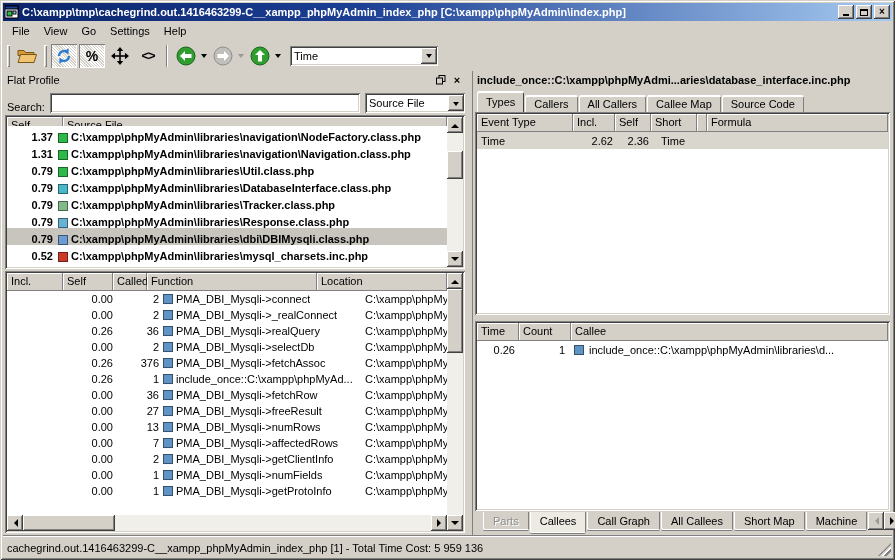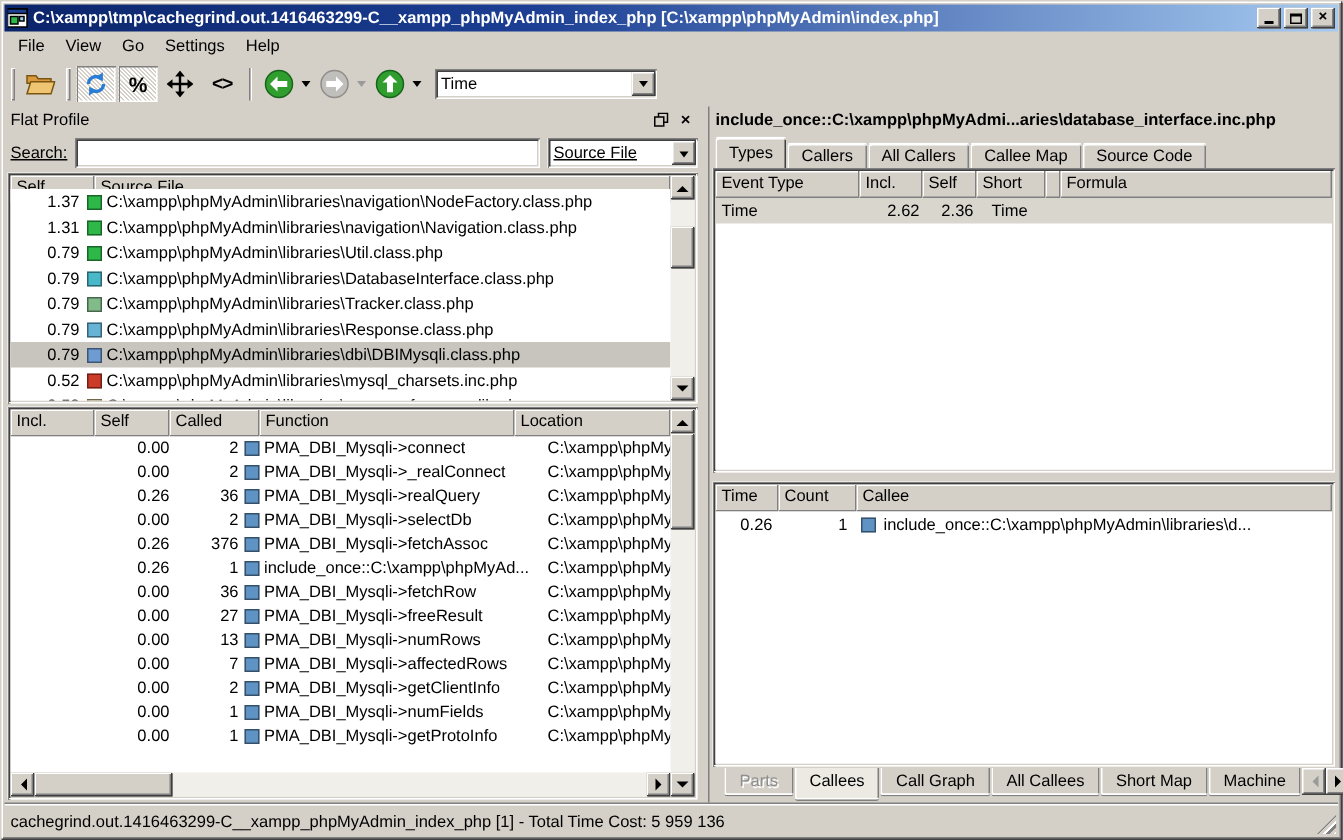--- a/index.html
+++ b/index.html
@@ -47,21 +47,21 @@
   .left-panel { width:464px; display:flex; flex-direction:column; min-height:0; }
   .splitter { width:5px; }
   .right-panel { flex:1; display:flex; flex-direction:column; min-width:0; border-left:1px solid #808080; padding-left:2px; }
 
   
   .dock-header { height:18px; display:flex; align-items:center; padding:0 2px 0 4px; flex:0 0 auto; }
   .dock-title { flex:1; }
   .dock-btn { width:16px; height:14px; display:flex; align-items:center; justify-content:center; font-size:11px; font-weight:bold; }
 
   
-  .search-row { height:26px; display:flex; align-items:center; padding:2px 2px 2px 4px; gap:5px; flex:0 0 auto;text-decoration:underline; }
+  .search-row { height:26px; display:flex; align-items:flex-end; padding:2px 2px 2px 4px; gap:5px; flex:0 0 auto; }
   .search-input { flex:1; height:20px; background:#fff; box-shadow: inset 1px 1px #808080, inset -1px -1px #fff, inset 2px 2px #404040, inset -2px -2px #d4d0c8; border:none; padding:0 4px; font:11px "Liberation Sans",sans-serif; }
   .combo.filter-combo { width:100px; }
 
   
   .tframe { background:#fff; box-shadow: inset 1px 1px #808080, inset -1px -1px #fff, inset 2px 2px #404040, inset -2px -2px #d4d0c8; padding:2px; display:flex; flex-direction:column; min-height:0; }
   .t-inner { flex:1; display:flex; min-height:0; }
   .t-main { flex:1; display:flex; flex-direction:column; min-width:0; }
   .t-header { display:flex; height:18px; flex:0 0 auto; }
   .hcell { background:#d4d0c8; box-shadow: inset -1px -1px #808080, inset 1px 1px #fff; padding:2px 4px 0 4px; white-space:nowrap; overflow:hidden; flex:0 0 auto; }
   .rows { flex:1; overflow:hidden; background:#fff; }
@@ -73,39 +73,39 @@
   .sbtn { width:16px; height:16px; flex:0 0 auto; background:#d4d0c8; box-shadow: inset -1px -1px #404040, inset 1px 1px #fff, inset -2px -2px #808080; display:flex; align-items:center; justify-content:center; }
   .tri-up { width:0; height:0; border:4px solid transparent; border-bottom:4px solid #000; margin-top:-3px; }
   .tri-dn { width:0; height:0; border:4px solid transparent; border-top:4px solid #000; margin-bottom:-3px; }
   .tri-lf { width:0; height:0; border:4px solid transparent; border-right:4px solid #000; margin-left:-3px; }
   .tri-rt { width:0; height:0; border:4px solid transparent; border-left:4px solid #000; margin-right:-3px; }
   .thumb-v { background:#d4d0c8; box-shadow: inset -1px -1px #404040, inset 1px 1px #fff, inset -2px -2px #808080; }
   .thumb-h { background:#d4d0c8; box-shadow: inset -1px -1px #404040, inset 1px 1px #fff, inset -2px -2px #808080; }
 
   
   .source-table { height:154px; flex:0 0 auto; margin:0 2px; }
-  .srow { display:flex; align-items:center; height:17px; white-space:nowrap; overflow:hidden; }
+  .srow { display:flex; align-items:flex-end; height:17px; white-space:nowrap; overflow:hidden;font-weight:bold; }
   .srow.selected { background:#c8c5bf; }
   .srow .self-val { width:46px; text-align:right; flex:0 0 auto; }
   .srow .file-path { overflow:hidden; }
   .src-rows { margin-top:-9px; }
 
   
   .func-table { flex:1; margin:2px; }
   .frow { display:flex; align-items:center; height:16px; white-space:nowrap; overflow:hidden; }
   .frow .c-incl { width:56px; display:flex; align-items:center; justify-content:flex-end; flex:0 0 auto; position:relative;margin-top:45px; }
   .frow .bar { display:none; position:absolute; left:1px; top:2px; width:13px; height:10px; background:#4a8fc2; border:1px solid #1d4d74; }
   .frow .bar:after { content:''; position:absolute; top:0; right:0; width:4px; height:3px; background:#fff; border-left:1px solid #1d4d74; border-bottom:1px solid #1d4d74; }
   .frow.with-bar .bar { display:block; }
   .frow .c-self { width:50px; text-align:right; flex:0 0 auto; }
   .frow .c-called { width:46px; text-align:right; flex:0 0 auto; }
   .frow .c-func { width:202px; display:flex; align-items:center; overflow:hidden; flex:0 0 auto; padding-left:3px; }
   .frow .c-func span.txt { overflow:hidden; white-space:nowrap; }
   .frow .c-loc { flex:1; overflow:hidden; padding-left:4px; }
-  .h-incl{width:56px}.h-self{width:50px}.h-called{width:60px}.h-func{width:170px}.h-loc{flex:1}
+  .h-incl{width:56px}.h-self{width:50px}.h-called{width:34px}.h-func{width:170px}.h-loc{flex:1}
   .filler { flex:1; background:#fff; }
 
   
   .rp-header { height:20px; font-weight:bold; padding:3px 2px 0 2px; white-space:nowrap; overflow:hidden; flex:0 0 auto; }
   .tabbar { display:flex; align-items:flex-end; height:21px; padding-left:2px; flex:0 0 auto; }
   .tab { background:#d4d0c8; box-shadow: inset 1px 1px #fff, inset -1px 0 #808080; padding:2px 9px 2px 9px; margin-right:1px; height:17px; border-top:1px solid #fff; border-radius:2px 2px 0 0; white-space:nowrap; }
   .tab.active { height:21px; padding-top:4px; box-shadow: inset 1px 1px #fff, inset -1px 0 #404040; z-index:2; }
   .tabbar-bottom { display:flex; align-items:flex-start; height:24px; padding:1px 0 0 8px; flex:0 0 auto; }
   .btab { background:#d4d0c8; box-shadow: inset 1px -1px #fff, inset -1px 0 #808080, inset 0 -1px #fff; padding:3px 10px; margin-right:1px; height:19px; border-bottom:1px solid #808080; border-radius:0 0 2px 2px; white-space:nowrap; }
   .btab.active { background:#eceae3; height:22px; }

